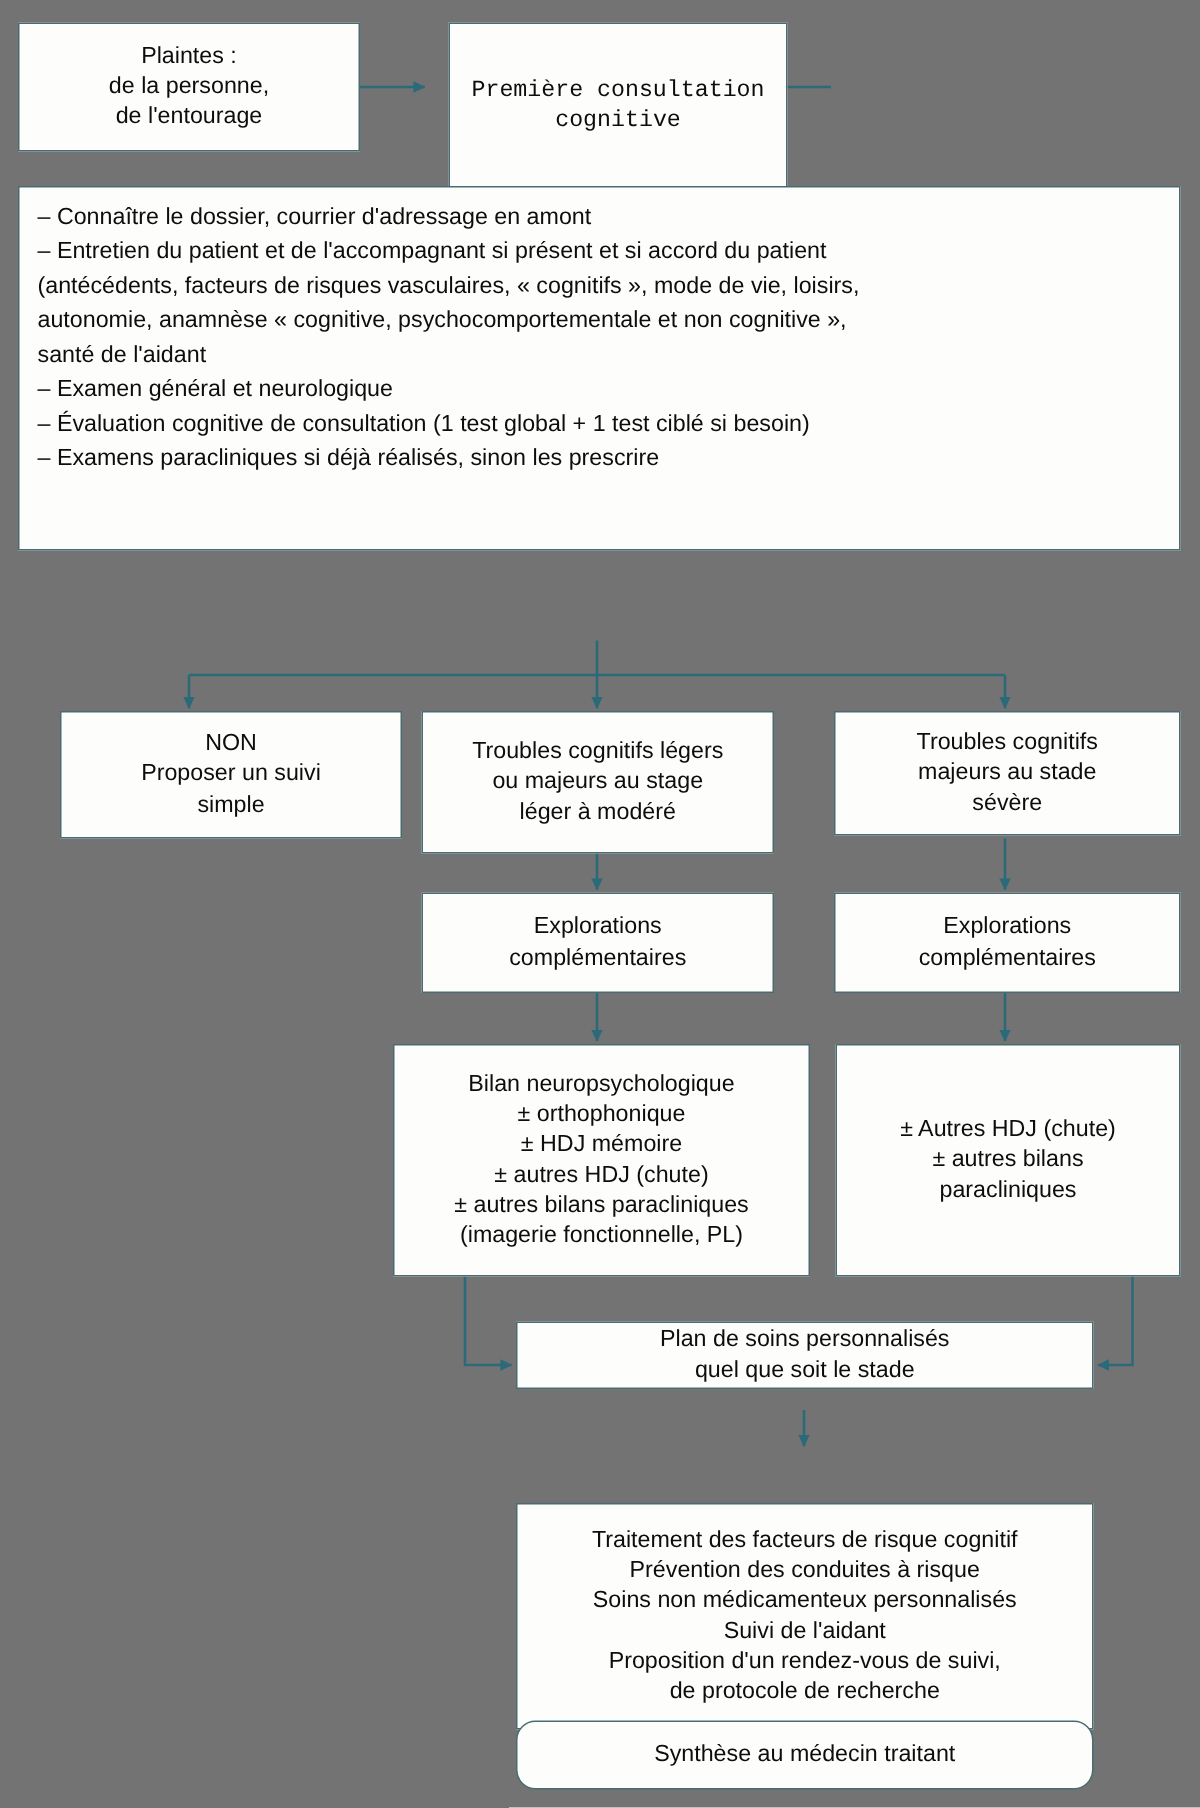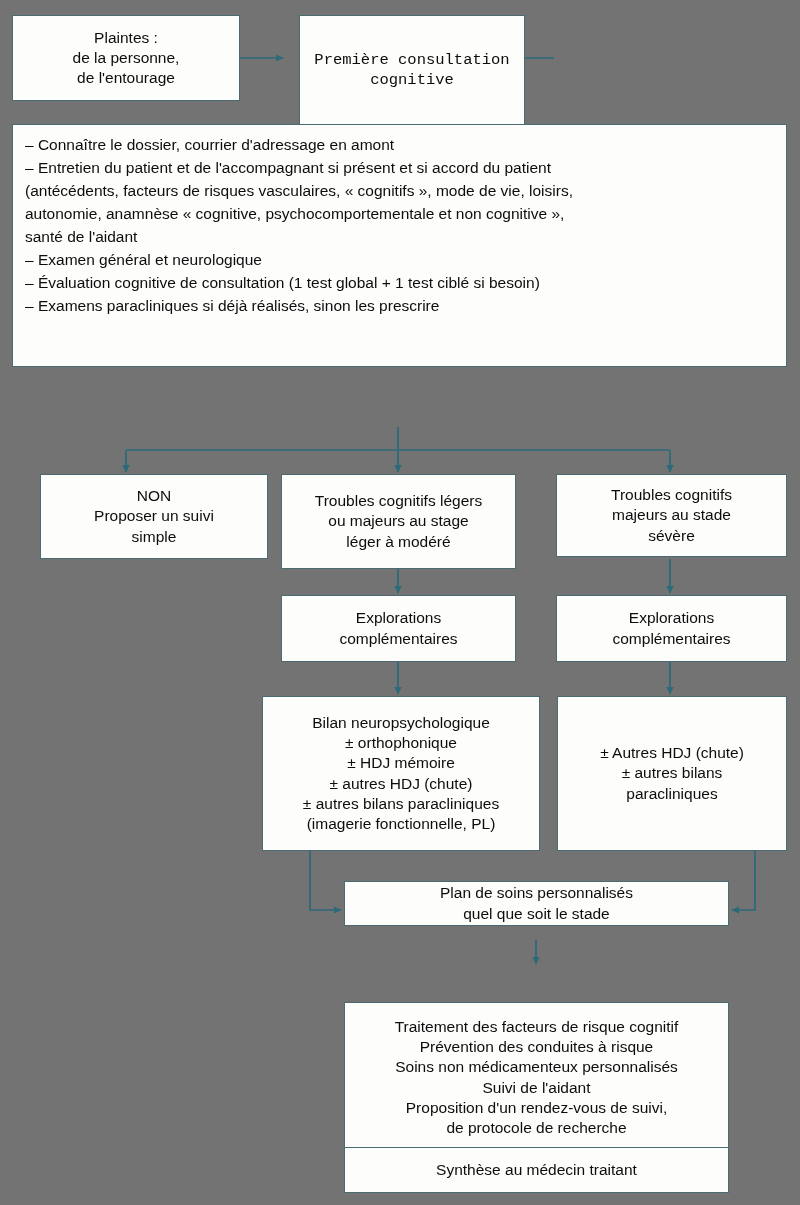--- a/index.html
+++ b/index.html
@@ -180,17 +180,17 @@
 
   <div class="node" style="left:344px; top:966px; width:385px; height:151px;margin-top:36px;">
     <span class="node-text">Traitement des facteurs de risque cognitif
 Prévention des conduites à risque
 Soins non médicamenteux personnalisés
 Suivi de l'aidant
 Proposition d'un rendez-vous de suivi,
 de protocole de recherche</span>
   </div>
 
-  <div class="node" style="left:344px; top:1147px; width:385px; height:46px;">
+  <div class="node" style="left:344px; top:1147px; width:385px; height:46px;border-radius:13px;">
     <span class="node-text">Synthèse au médecin traitant</span>
   </div>
 
 </div>
 
 </body></html>

